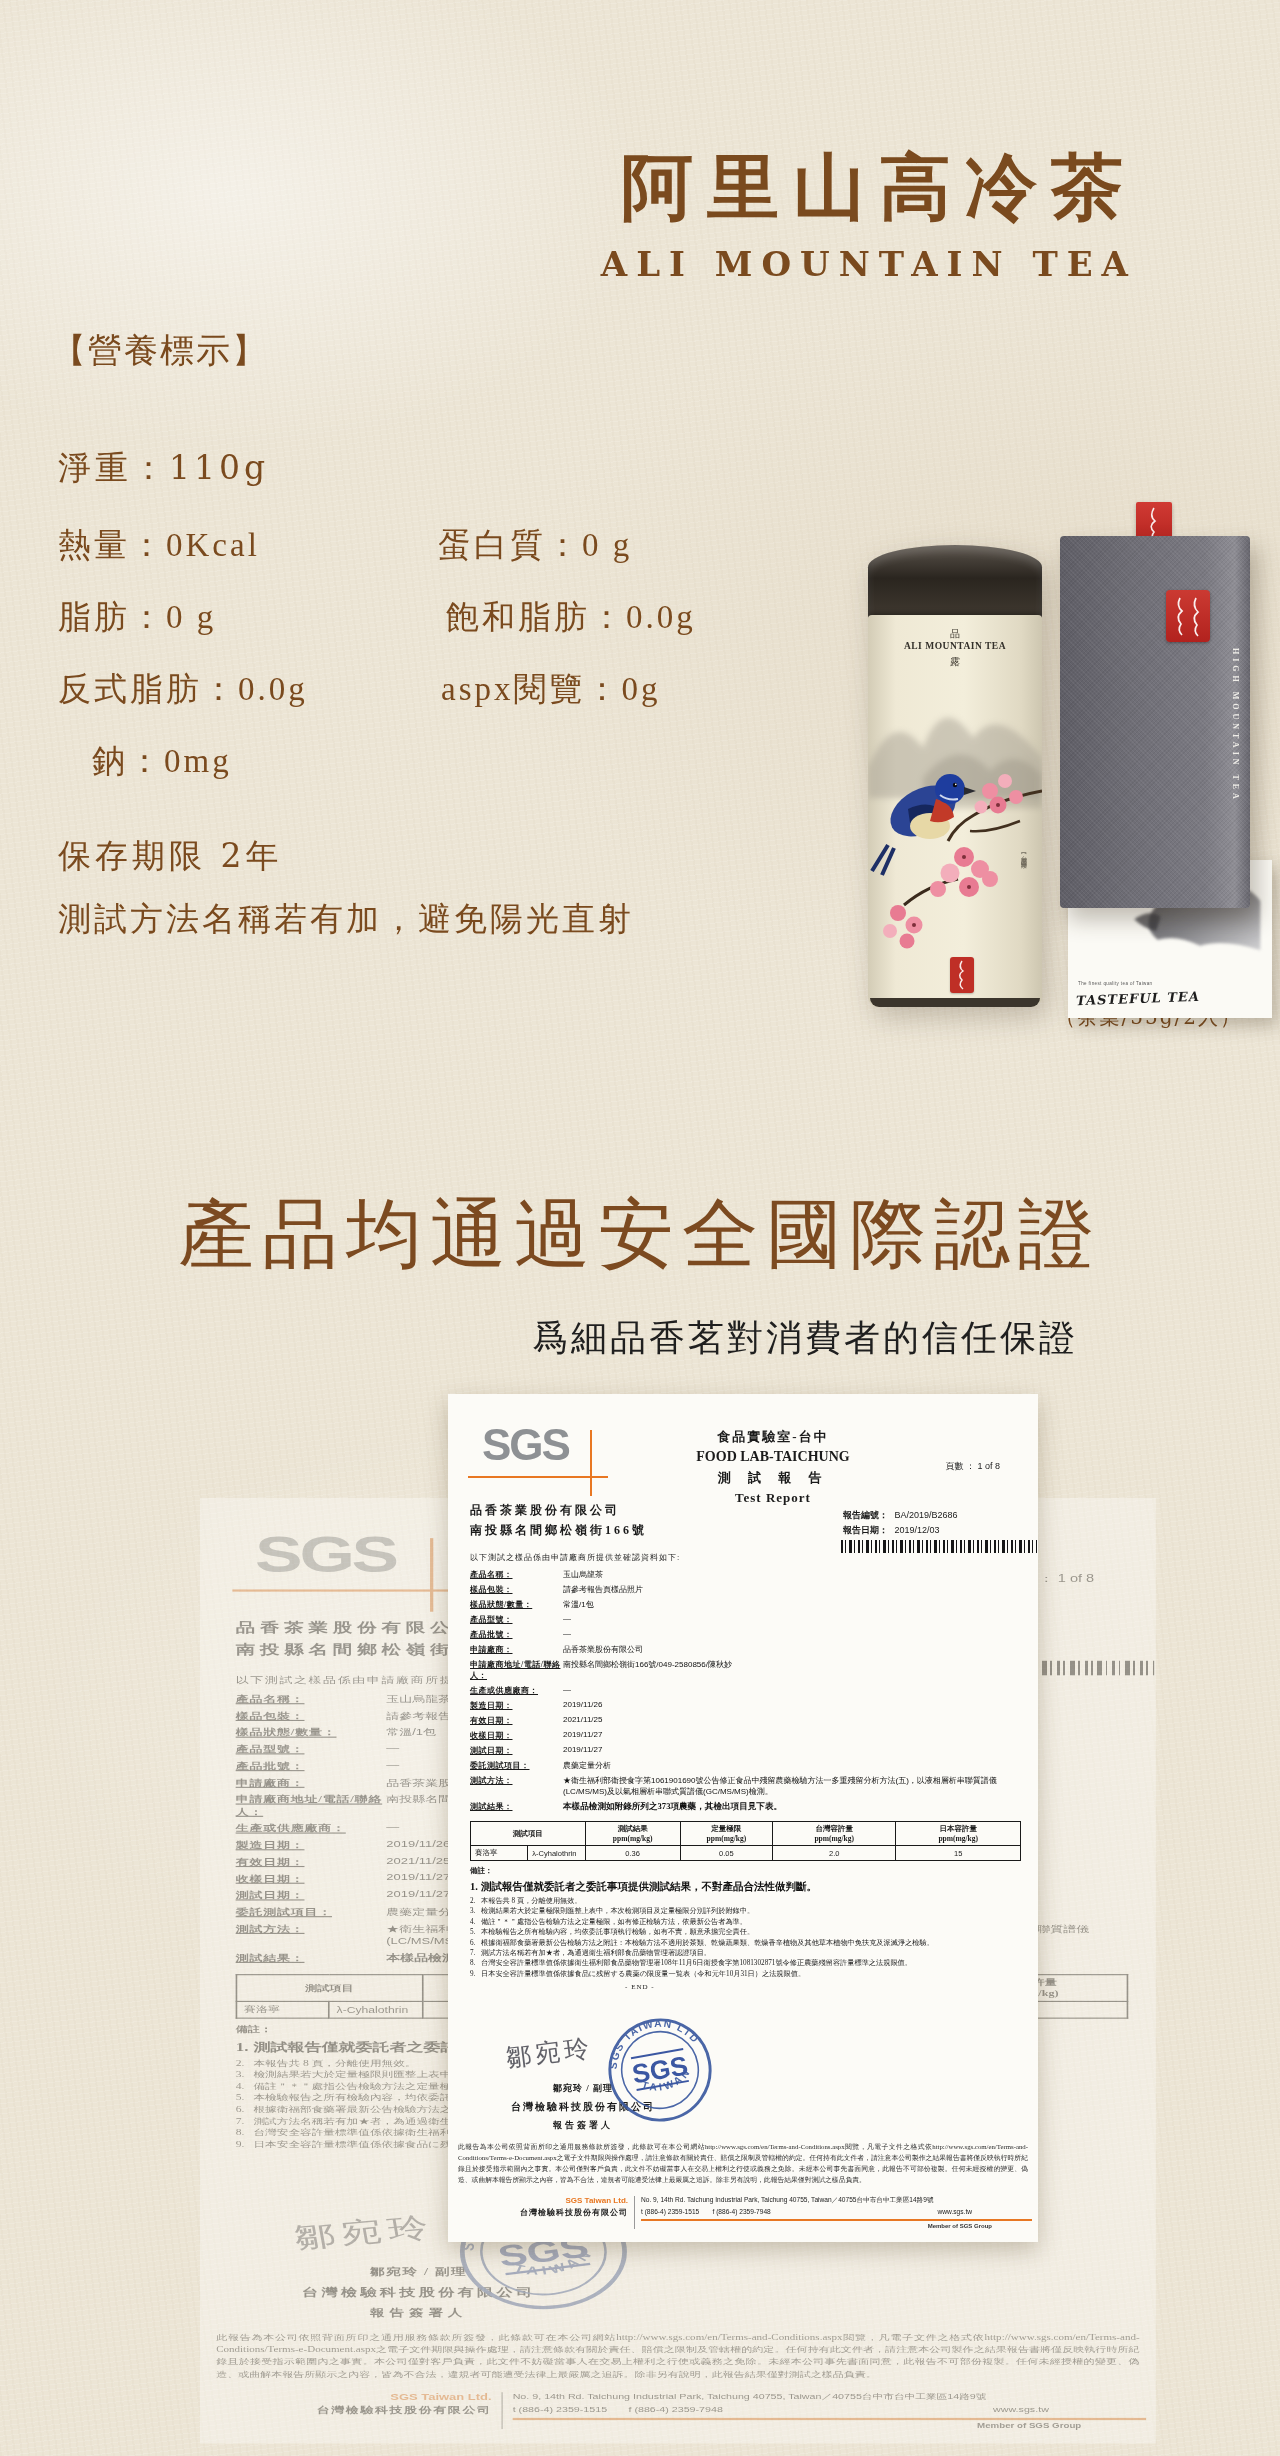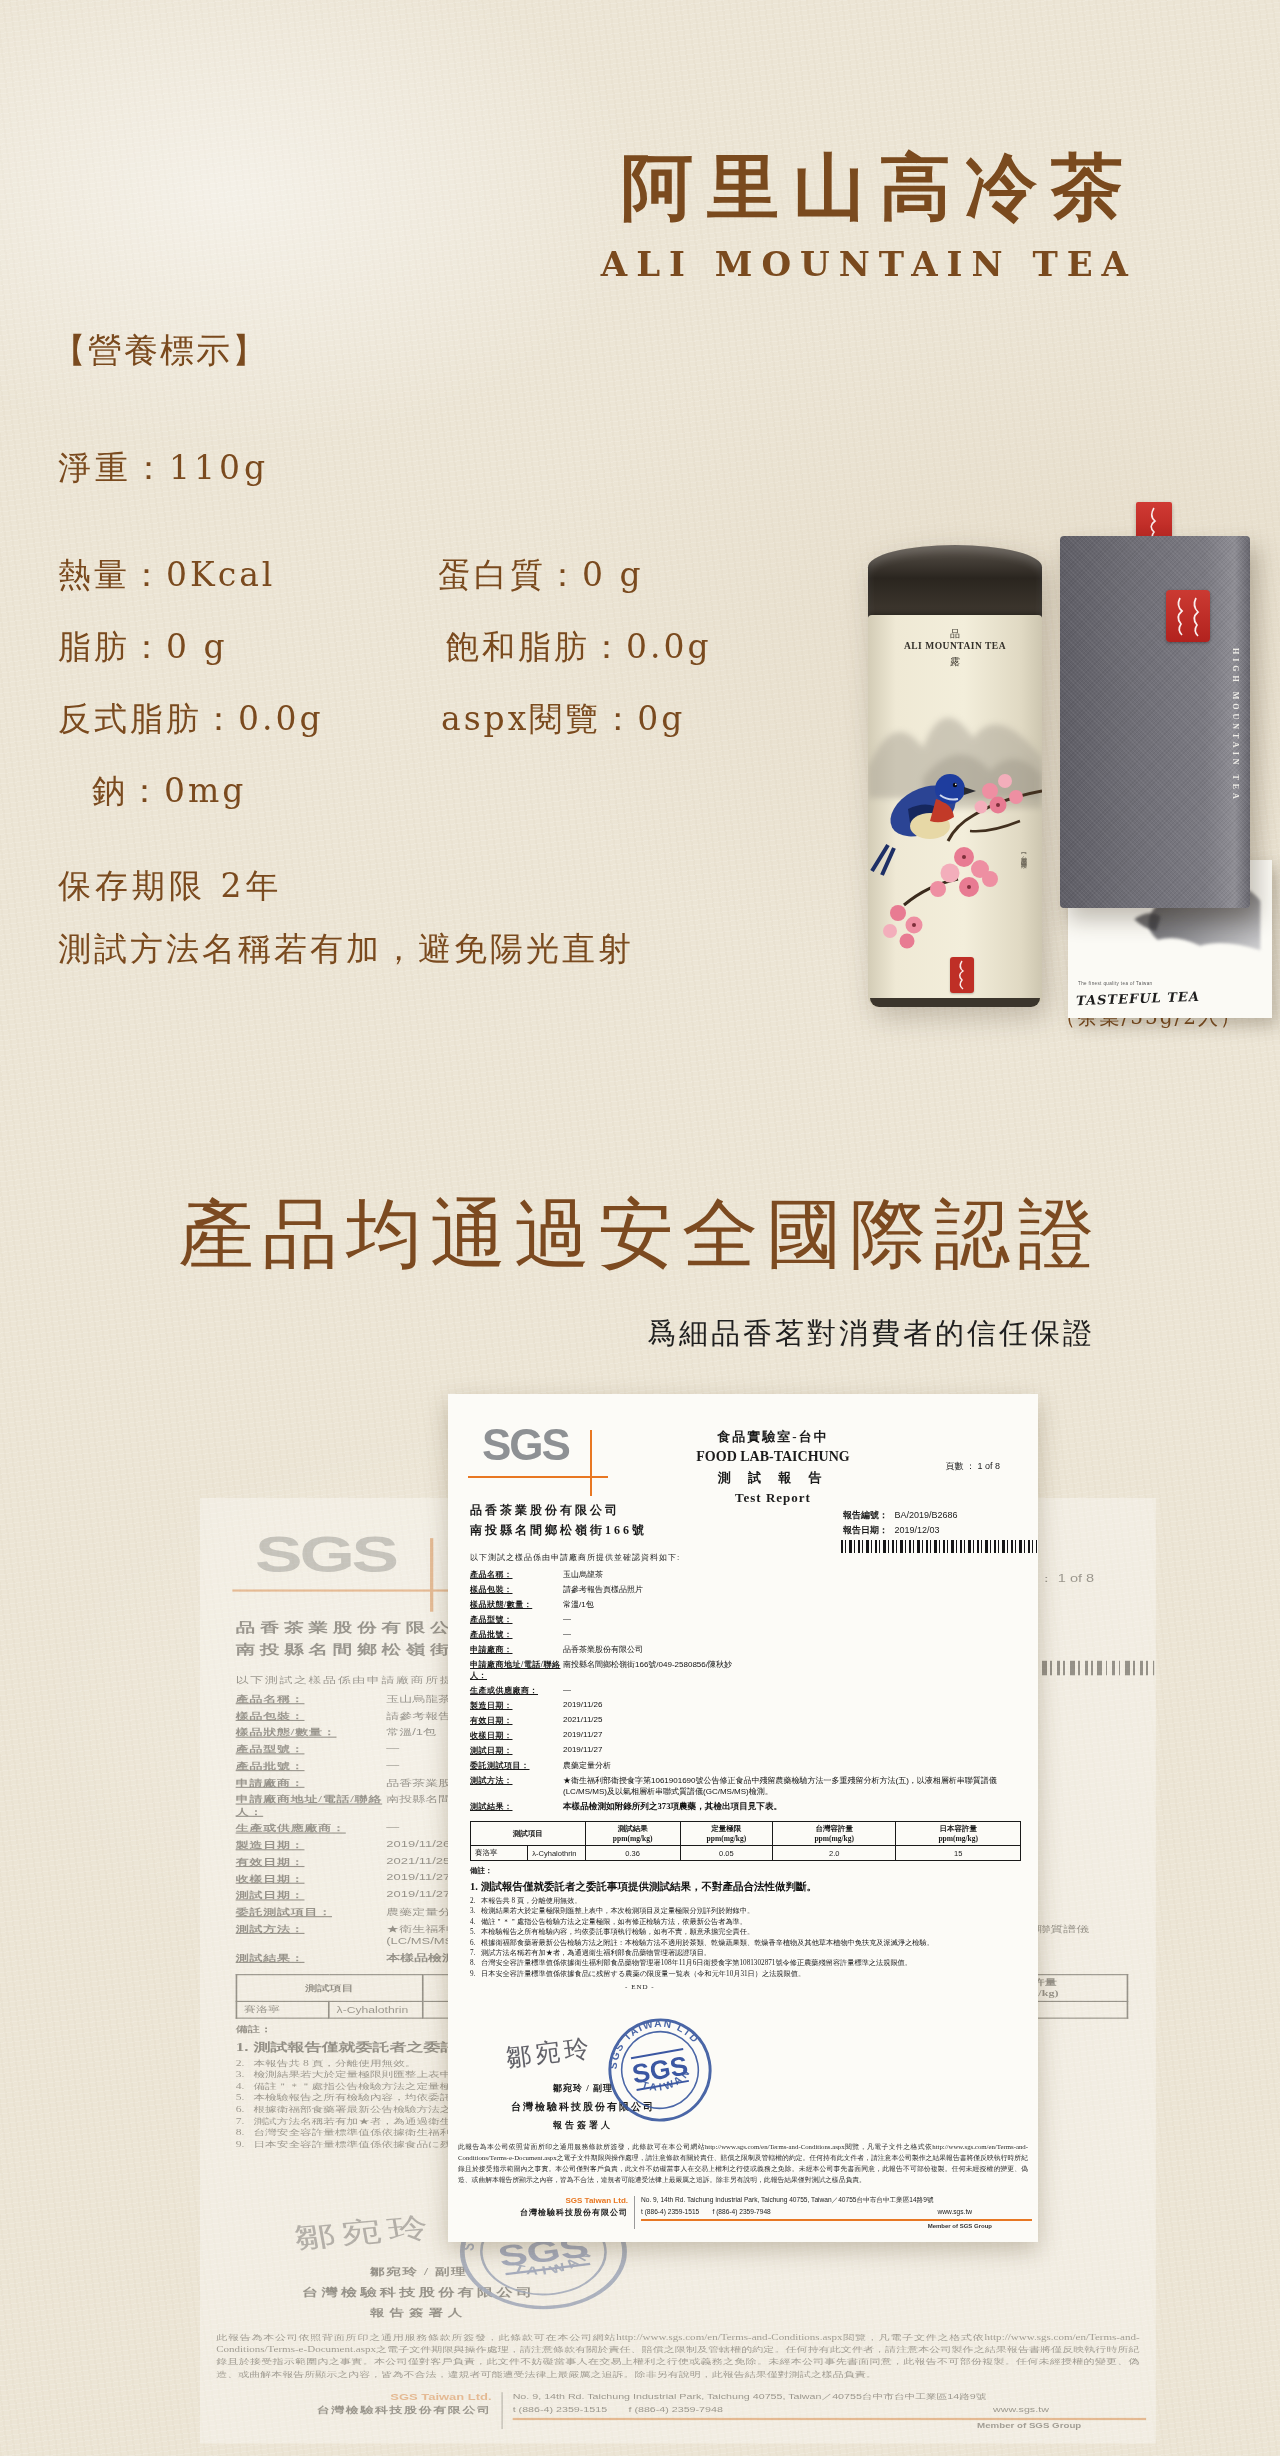--- a/index.html
+++ b/index.html
@@ -18,21 +18,21 @@
   .page-title{position:absolute;top:92px;right:143px;font-size:72px;letter-spacing:14px;
     color:#7a4a1e;font-family:"DejaVu Serif","Liberation Serif",serif;white-space:nowrap;}
   .page-subtitle{position:absolute;top:244px;right:143px;font-size:34px;letter-spacing:9px;
     font-weight:bold;color:#7a4a1e;font-family:"DejaVu Serif","Liberation Serif",serif;white-space:nowrap;}
 
   
   .nutrition{position:absolute;left:52px;top:328px;width:700px;color:#7a4a1e;
     font-family:"DejaVu Serif","Liberation Serif",serif;}
   .nut-head{font-size:34px;letter-spacing:2px;}
   .nut-weight{margin-top:72px;font-size:33px;letter-spacing:4px;padding-left:6px;}
-  .nut-grid{margin-top:62px;padding-left:6px;}
+  .nut-grid{margin-top:32px;padding-left:6px;font-family:Liberation Serif, serif;}
   .nut-row{display:flex;margin-bottom:27px;font-size:33px;letter-spacing:3px;white-space:nowrap;}
   .nut-row .nl{width:380px;flex:0 0 380px;}
   .nut-row.r1 .nr{margin-left:8px;}
   .nut-row.r2 .nr{margin-left:3px;}
   .nut-row.r3 .nr{margin-left:34px;}
   .nut-shelf{margin-top:50px;font-size:33px;letter-spacing:4px;padding-left:6px;}
   .nut-store{margin-top:18px;font-size:33px;letter-spacing:3px;padding-left:6px;}
 
   
   .photo{position:absolute;left:856px;top:480px;width:424px;height:545px;}
@@ -74,21 +74,21 @@
   .card-ink{position:absolute;right:0;top:8px;width:170px;height:110px;}
   .card-tagline{position:absolute;left:10px;bottom:32px;font-size:4.5px;color:#555;letter-spacing:.4px;}
   .card-script{position:absolute;left:8px;bottom:12px;font-size:13px;font-style:italic;font-weight:bold;
     letter-spacing:1px;color:#1d1d1d;font-family:"DejaVu Serif",serif;transform:rotate(-2deg);}
   .caption{position:absolute;right:38px;top:1004px;font-size:20px;letter-spacing:2px;color:#7a4a1e;
     font-family:"DejaVu Serif","Liberation Serif",serif;}
 
   
   .cert-title{position:absolute;left:0;right:0;top:1184px;text-align:center;font-size:76px;letter-spacing:8px;
     color:#7c4a20;font-family:"DejaVu Serif","Liberation Serif",serif;white-space:nowrap;}
-  .cert-sub{position:absolute;right:185px;top:1314px;font-size:29px;letter-spacing:3px;color:#1f1f1f;
+  .cert-sub{position:absolute;right:202px;top:1314px;font-size:36px;letter-spacing:3px;color:#1f1f1f;
     font-family:"DejaVu Serif","Liberation Serif",serif;white-space:nowrap;}
 
   
   .doc{position:absolute;width:590px;height:848px;background:#fcfbf7;color:#1b1b1b;}
   .doc.front{left:448px;top:1394px;z-index:3;box-shadow:0 8px 22px rgba(80,60,30,.28);}
   .doc.back{left:200px;top:1498px;z-index:1;opacity:.40;transform:scale(1.62,1.115);transform-origin:0 0;
     filter:saturate(.85);}
   .sgs-logo{position:absolute;left:20px;top:24px;width:150px;height:72px;}
   .sgs-word{position:absolute;left:14px;top:2px;font-size:44px;font-weight:bold;letter-spacing:-2px;color:#8e9194;
     font-family:"Liberation Sans",sans-serif;}

